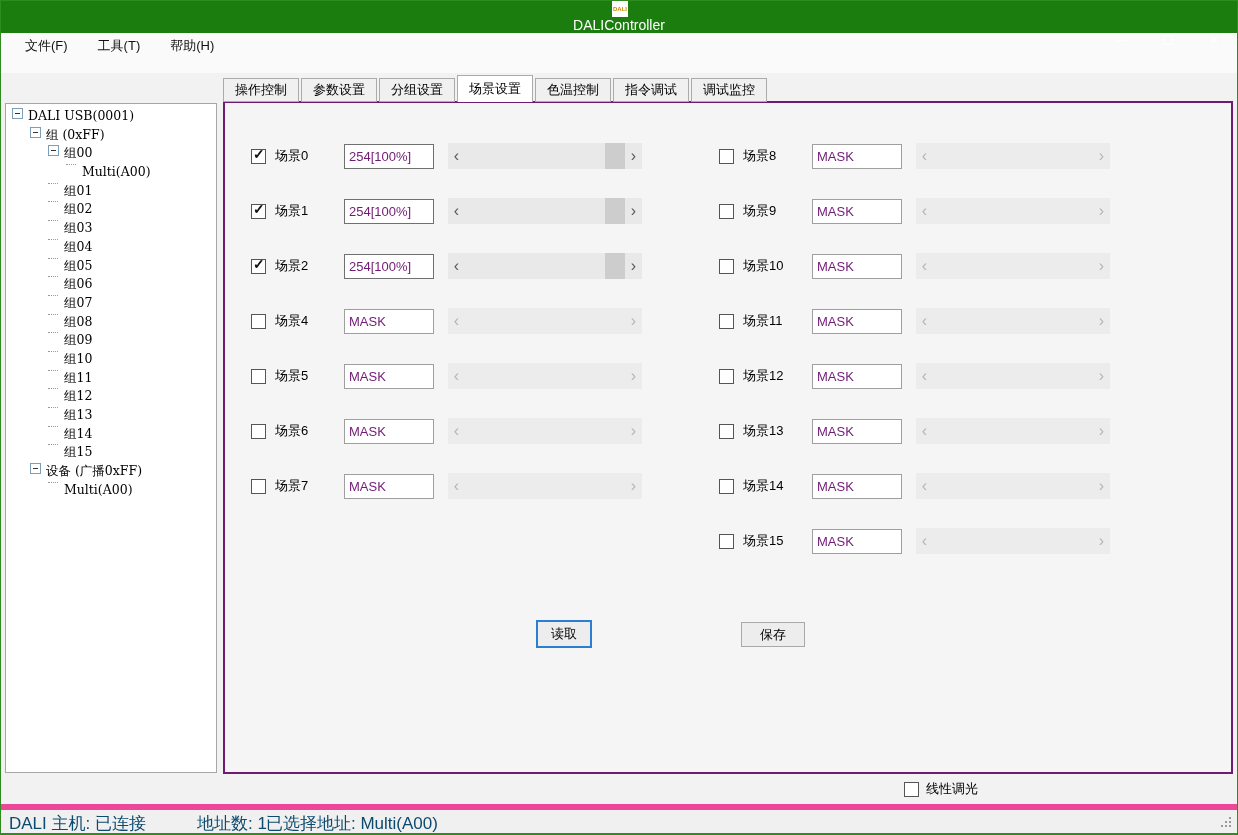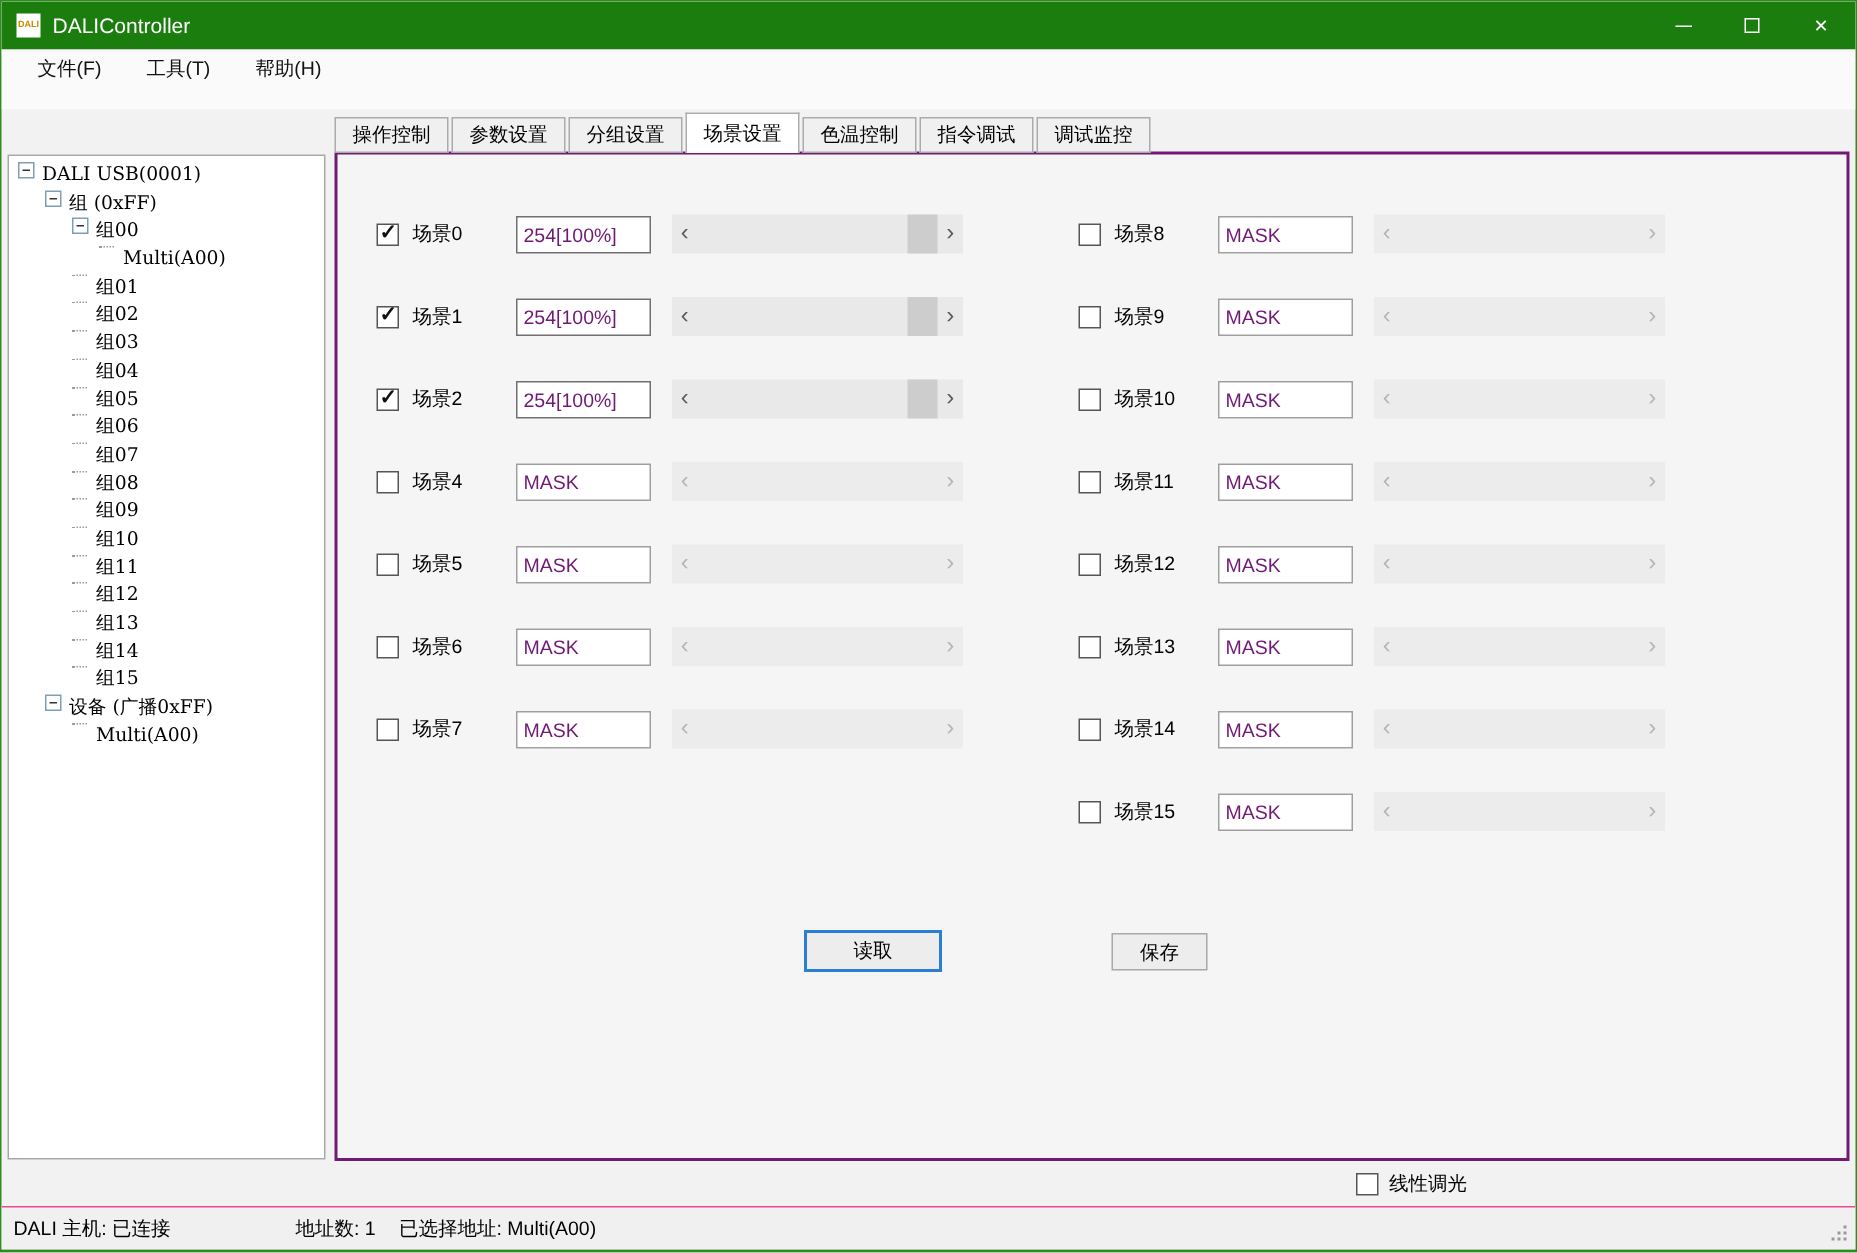--- a/index.html
+++ b/index.html
@@ -7,21 +7,21 @@
   body { font-family:"Liberation Sans",sans-serif; }
 
   .window{
     position:relative; width:1238px; height:835px;
     background:#f2f2f2;
     border:1px solid #2f8c1f; border-bottom:2px solid #2f8c1f;
     overflow:hidden;
   }
 
   
-  .titlebar{height:32px;background:#1b7d0e;display:flex;align-items:center;color:#fff;}
+  .titlebar{height:32px;background:#1b7d0e;display:flex;align-items:center;color:#fff;flex-direction:column;}
   .app-icon{width:16px;height:16px;background:#fff;margin:0 8px 0 10px;flex:none;
     display:flex;align-items:center;justify-content:center;
     font-size:6px;font-weight:bold;color:#c98a00;letter-spacing:0;}
   .win-title{font-size:14px;}
   .win-btns{margin-left:auto;display:flex;height:100%;}
   .win-btn{width:46px;height:100%;display:flex;align-items:center;justify-content:center;}
   .min-glyph{width:11px;height:1px;background:#fff;display:block;}
   .max-glyph{width:10px;height:10px;border:1px solid #fff;display:block;}
   .close-glyph{font-size:12px;color:#fff;}
 
@@ -69,31 +69,31 @@
     justify-content:center;font-size:16px;color:#5a5a5a;}
   .sarrow.left{left:0;} .sarrow.right{right:0;}
   .sarrow.left::before{content:"‹";} .sarrow.right::before{content:"›";}
   .thumb{position:absolute;top:0;width:20px;height:26px;background:#cdcdcd;}
   .sbar.disabled{background:#ececec;}
   .sbar.disabled .sarrow{color:#b5b5b5;}
 
   
   .btn{position:absolute;display:flex;align-items:center;justify-content:center;
     font-size:13px;background:#ededed;color:#000;}
-  .btn-read{left:311px;top:517px;width:92px;height:28px;border:2px solid #2a7fd4;}
+  .btn-read{left:311px;top:517px;width:56px;height:28px;border:2px solid #2a7fd4;}
   .btn-save{left:516px;top:519px;width:64px;height:25px;border:1px solid #a9a9a9;}
 
   
   .linear{position:absolute;left:903px;top:779px;display:flex;align-items:center;z-index:5;}
   .linear .cb{margin-right:7px;}
   .linear-label{font-size:13px;color:#000;}
 
   
   .statusbar{position:absolute;left:0;right:0;bottom:0;height:29px;background:#f0f0f0;
-    border-top:1px solid #ec4899;font-size:13px;color:#000000;z-index:4;}
+    border-top:6px solid #ec4899;font-size:17px;color:#0c4a6e;z-index:4;}
   .status-item{position:absolute;top:0;line-height:28px;white-space:nowrap;}
   .st-host{left:8px;} .st-count{left:160px;margin-left:36px;} .st-selected{left:265px;}
   .grip{position:absolute;right:14px;bottom:14px;width:2px;height:2px;background:transparent;
     box-shadow:0 8px #999,4px 4px #999,4px 8px #999,8px 0 #999,8px 4px #999,8px 8px #999;}
 </style>
 </head>
 <body>
 
 <div class="window">
 

